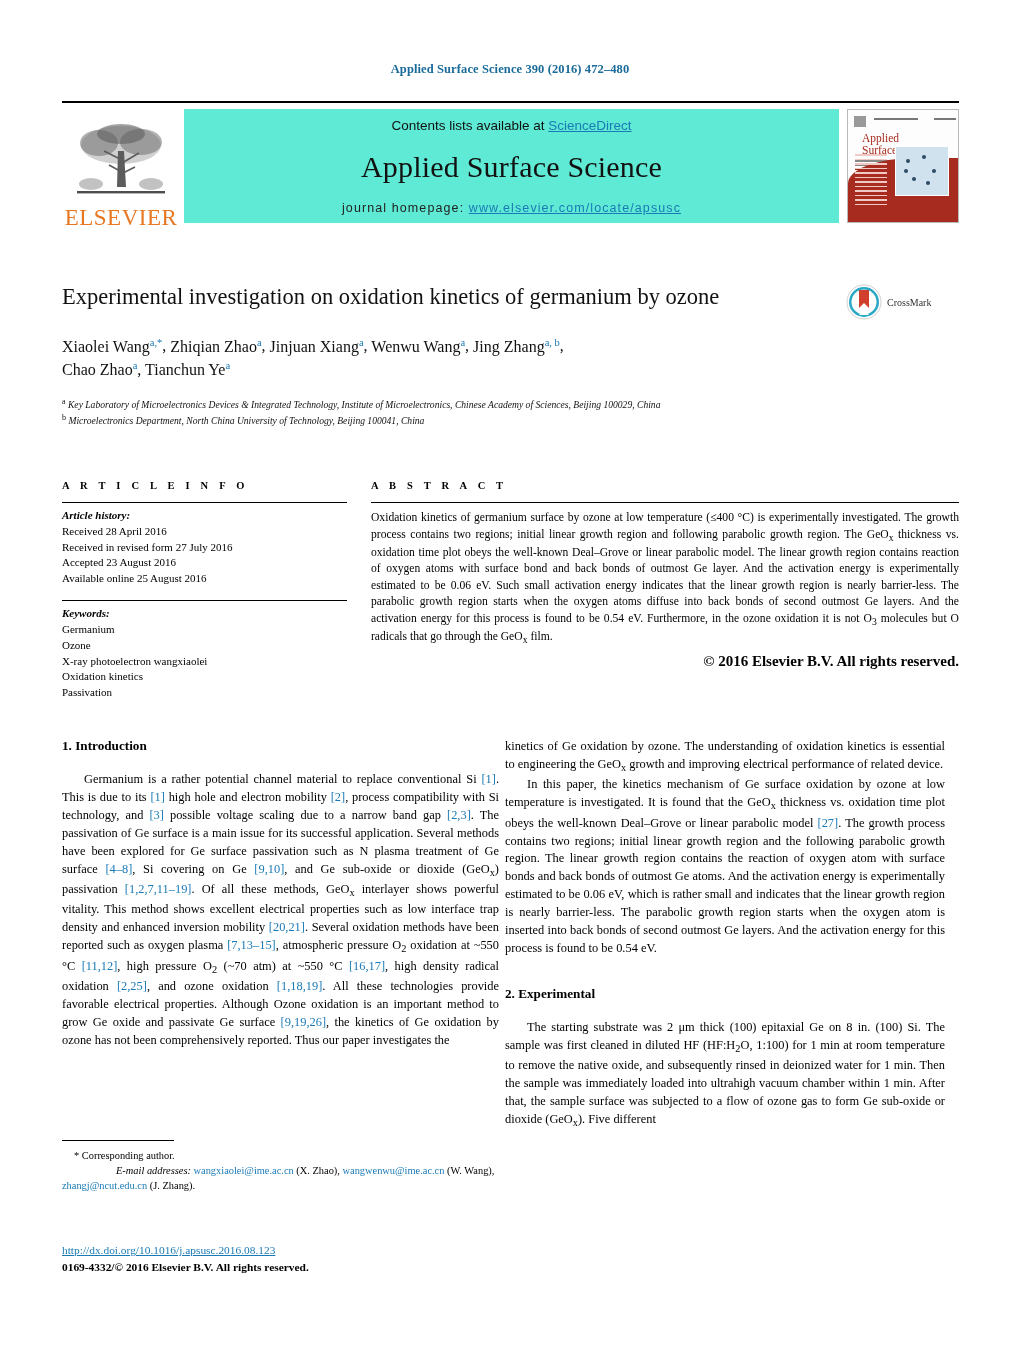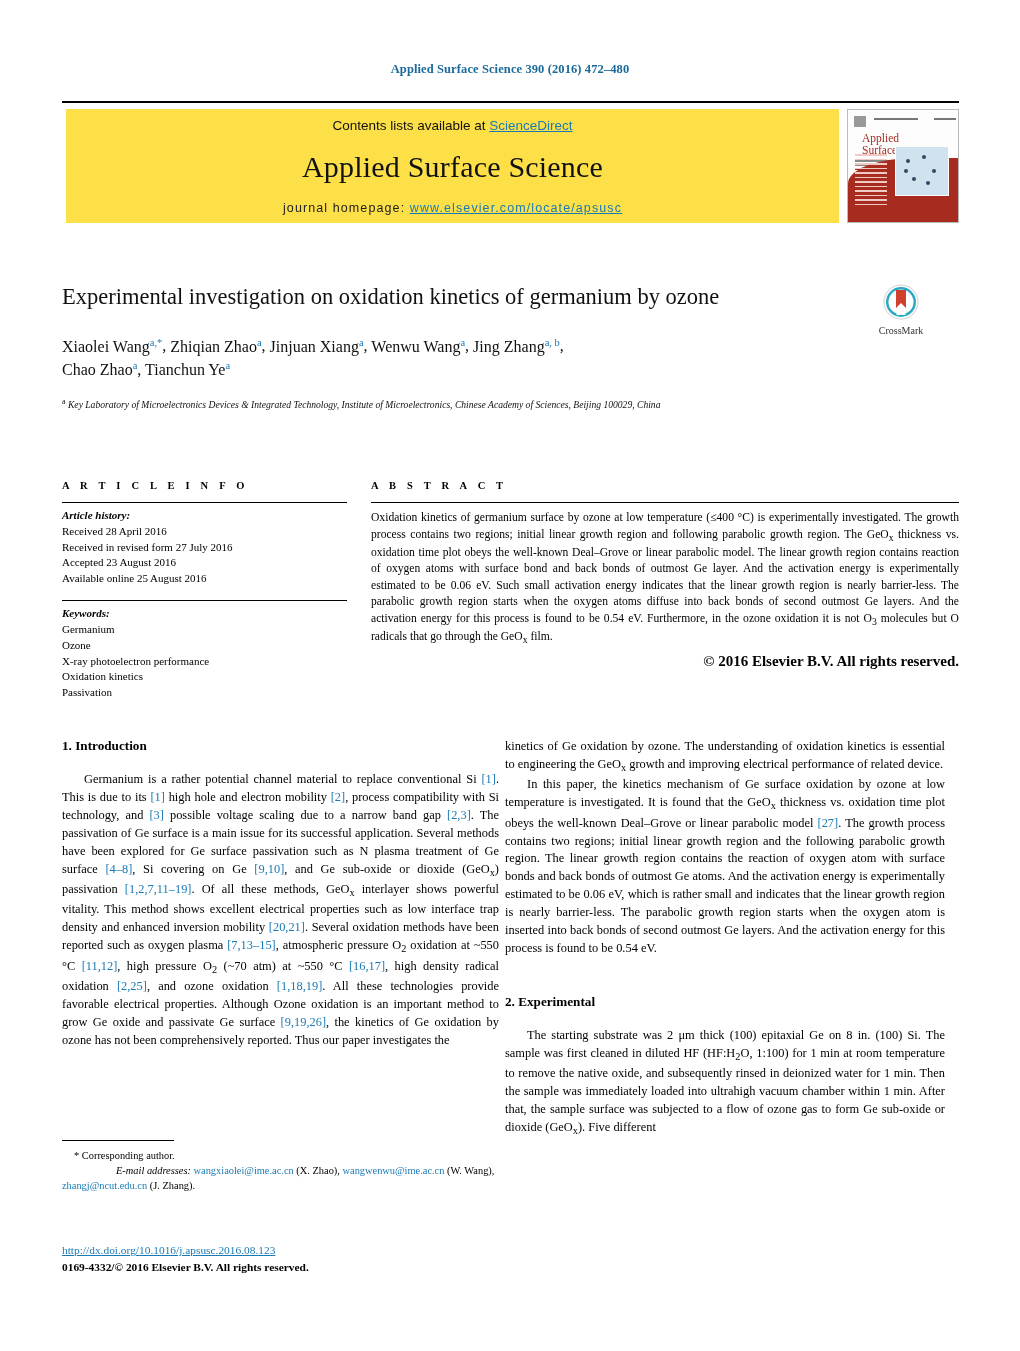--- a/index.html
+++ b/index.html
@@ -59,21 +59,21 @@
   .elsevier-word {
     font-family: "Liberation Serif", serif;
     font-size: 23px;
     letter-spacing: .5px;
     color: #E87722;
     line-height: 1;
     margin-top: 1px;
   }
   .center-band {
     flex: 1 1 auto;
-    background: #fde047;
+    background: #5eead4;
     margin: 6px 0 6px 4px;
     display: flex;
     flex-direction: column;
     align-items: center;
     justify-content: space-between;
     padding: 9px 0 8px 0;
     box-sizing: border-box;
   }
   .contents-line {
     font-size: 13.5px;
@@ -182,21 +182,20 @@
   .affils sup { font-style: normal; }
 
   .crossmark {
     position: absolute;
     top: 284px;
     left: 846px;
     width: 110px;
     display: flex;
     align-items: center;
     gap: 5px;
-    flex-direction: column;
   }
   .cm-word { font-size: 10px; font-family: "Liberation Serif", serif; color:#333;}
 
   
   .info-col {
     position: absolute;
     top: 480px;
     left: 62px;
     width: 285px;
   }
@@ -253,21 +252,21 @@
     top: 738px;
     left: 505px;
     width: 440px;
   }
   .h2 {
     font-size: 13.2px;
     font-weight: bold;
     font-family: "Liberation Serif", serif;
     margin: 0 0 17px 0;
   }
-  .h2.spaced { margin-top: 36px; }
+  .h2.spaced { margin-top: 28px; }
   p.body {
     font-size: 12.4px;
     line-height: 1.445;
     text-align: justify;
     margin: 0;
     text-indent: 22px;
     hyphens: auto;
   }
   p.body + p.body { margin-top: 0; }
   .ref { color: #1a7ab5; }
@@ -303,20 +302,36 @@
 </style>
 </head>
 <body>
 
 <div class="page">
 
   <div class="running-head">Applied Surface Science 390 (2016) 472–480</div>
 
   <div class="header-band">
 
+    <div class="elsevier-logo">
+      <svg class="tree-svg" width="100" height="84" viewBox="0 0 100 84">
+        <g fill="#555">
+          <ellipse cx="50" cy="24" rx="40" ry="19" fill="#777" opacity=".35"></ellipse>
+          <ellipse cx="28" cy="22" rx="19" ry="13" fill="#666" opacity=".5"></ellipse>
+          <ellipse cx="70" cy="21" rx="21" ry="13" fill="#666" opacity=".5"></ellipse>
+          <ellipse cx="50" cy="13" rx="24" ry="10" fill="#5a5a5a" opacity=".55"></ellipse>
+          <path d="M47 30 L46 66 L55 66 L53 30 Z" fill="#5c5c5c"></path>
+          <path d="M49 38 L33 30 M51 42 L68 32 M49 50 L38 44 M52 52 L64 46" stroke="#5c5c5c" stroke-width="1.6" fill="none"></path>
+          <ellipse cx="20" cy="63" rx="12" ry="6" fill="#777" opacity=".45"></ellipse>
+          <ellipse cx="80" cy="63" rx="12" ry="6" fill="#777" opacity=".45"></ellipse>
+          <rect x="6" y="70" width="88" height="2.4" fill="#4d4d4d"></rect>
+        </g>
+      </svg>
+      <div class="elsevier-word">ELSEVIER</div>
+    </div>
 
     <div class="center-band">
       <div class="contents-line">
         <span>Contents lists available at </span><a class="sd" href="#">ScienceDirect</a>
       </div>
       <div class="journal-title">Applied Surface Science</div>
       <div class="homepage-line">
         <span>journal homepage: </span><a class="url" href="#">www.elsevier.com/locate/apsusc</a>
       </div>
     </div>
@@ -383,39 +398,40 @@
       <span><span>Zhiqian Zhao</span><sup>a</sup></span>,
       <span><span>Jinjuan Xiang</span><sup>a</sup></span>,
       <span><span>Wenwu Wang</span><sup>a</sup></span>,
       <span><span>Jing Zhang</span><sup>a, b</sup></span>,<br>
       <span><span>Chao Zhao</span><sup>a</sup></span>,
       <span><span>Tianchun Ye</span><sup>a</sup></span>
     </div>
 
     <div class="affils">
       <div><sup>a</sup> <span>Key Laboratory of Microelectronics Devices &amp; Integrated Technology, Institute of Microelectronics, Chinese Academy of Sciences, Beijing 100029, China</span></div>
+      <div><sup>b</sup> <span>Microelectronics Department, North China University of Technology, Beijing 100041, China</span></div>
     </div>
   </div>
 
   <div class="info-col">
     <div class="sec-label">A R T I C L E   I N F O</div>
     <div class="rule"></div>
     <div class="hist">
       <div class="it">Article history:</div>
       <div>Received 28 April 2016</div>
       <div>Received in revised form 27 July 2016</div>
       <div>Accepted 23 August 2016</div>
       <div>Available online 25 August 2016</div>
     </div>
     <div class="rule"></div>
     <div class="kw">
       <div class="it">Keywords:</div>
       <div>Germanium</div>
       <div>Ozone</div>
-      <div>X-ray photoelectron performance</div>
+      <div>X-ray photoelectron wangxiaolei</div>
       <div>Oxidation kinetics</div>
       <div>Passivation</div>
     </div>
   </div>
 
   <div class="abs-col">
     <div class="sec-label">A B S T R A C T</div>
     <div class="rule"></div>
     <div class="abstract-body">Oxidation kinetics of germanium surface by ozone at low temperature (≤400 °C) is experimentally investigated. The growth process contains two regions; initial linear growth region and following parabolic growth region. The GeO<sub>x</sub> thickness vs. oxidation time plot obeys the well-known Deal–Grove or linear parabolic model. The linear growth region contains reaction of oxygen atoms with surface bond and back bonds of outmost Ge layer. And the activation energy is experimentally estimated to be 0.06 eV. Such small activation energy indicates that the linear growth region is nearly barrier-less. The parabolic growth region starts when the oxygen atoms diffuse into back bonds of second outmost Ge layers. And the activation energy for this process is found to be 0.54 eV. Furthermore, in the ozone oxidation it is not O<sub>3</sub> molecules but O radicals that go through the GeO<sub>x</sub> film.</div>
     <div class="copyright">© 2016 Elsevier B.V. All rights reserved.</div>

